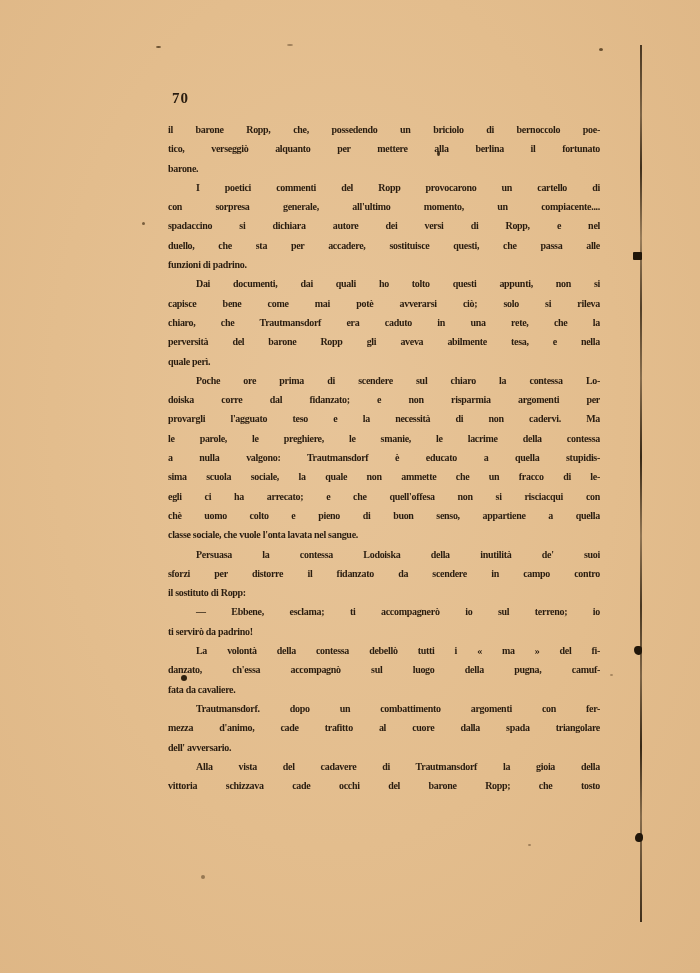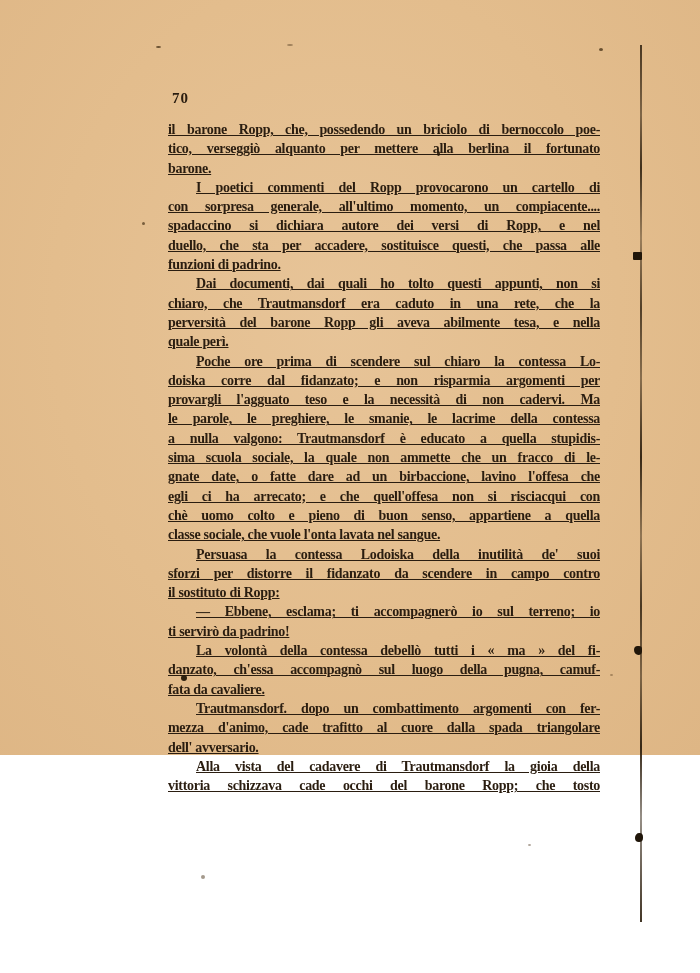--- a/index.html
+++ b/index.html
@@ -6,42 +6,41 @@
     margin: 0;
     padding: 0;
     width: 700px;
     height: 973px;
     overflow: hidden;
     font-family: "Liberation Serif", "DejaVu Serif", serif;
   }
   .page {
     position: relative;
     width: 700px;
-    height: 755px;
+    height: 973px;
     background: radial-gradient(ellipse at 48% 42%, #e7c498 0%, #e3bd8d 55%, #deb685 100%);
   }
   .page-number {
     position: absolute;
     left: 172px;
     top: 90px;
     font-size: 15px;
     font-weight: 700;
     color: #2a1d10;
     letter-spacing: 1px;
   }
   .text-block {
     position: absolute;
     left: 168px;
     top: 120px;
     width: 432px;
     color: #2a1d10;
-    font-size: 14px;
+    font-size: 10px;
     font-weight: 700;
     letter-spacing: -0.3px;
-    text-decoration: underline;
   }
   .text-block p { margin: 0; padding: 0; }
   .ln {
     line-height: 19.3px;
     height: 19.3px;
     overflow: hidden;
     text-align: justify;
     text-align-last: justify;
     white-space: nowrap;
   }
@@ -97,34 +96,34 @@
       <div class="ln ind">I poetici commenti del Ropp provocarono un cartello di</div>
       <div class="ln">con sorpresa generale, all'ultimo momento, un compiacente....</div>
       <div class="ln">spadaccino si dichiara autore dei versi di Ropp, e nel</div>
       <div class="ln">duello, che sta per accadere, sostituisce questi, che passa alle</div>
       <div class="ln end">funzioni di padrino.</div>
     <p></p>
 
     <p>
       </p>
       <div class="ln ind">Dai documenti, dai quali ho tolto questi appunti, non si</div>
+      <div class="ln">capisce bene come mai potè avverarsi ciò; solo si rileva</div>
       <div class="ln">chiaro, che Trautmansdorf era caduto in una rete, che la</div>
       <div class="ln">perversità del barone Ropp gli aveva abilmente tesa, e nella</div>
       <div class="ln end">quale perì.</div>
     <p></p>
 
     <p>
       </p>
       <div class="ln ind">Poche ore prima di scendere sul chiaro la contessa Lo-</div>
       <div class="ln">doiska corre dal fidanzato; e non risparmia argomenti per</div>
       <div class="ln">provargli l'agguato teso e la necessità di non cadervi. Ma</div>
       <div class="ln">le parole, le preghiere, le smanie, le lacrime della contessa</div>
       <div class="ln">a nulla valgono: Trautmansdorf è educato a quella stupidis-</div>
       <div class="ln">sima scuola sociale, la quale non ammette che un fracco di le-</div>
-      <div class="ln">gnate date, o fatte dare ad un birbaccione, lavino l'offesa che</div>
       <div class="ln">egli ci ha arrecato; e che quell'offesa non si risciacqui con</div>
       <div class="ln">chè uomo colto e pieno di buon senso, appartiene a quella</div>
       <div class="ln end">classe sociale, che vuole l'onta lavata nel sangue.</div>
     <p></p>
 
     <p>
       </p>
       <div class="ln ind">Persuasa la contessa Lodoiska della inutilità de' suoi</div>
       <div class="ln">sforzi per distorre il fidanzato da scendere in campo contro</div>
       <div class="ln end">il sostituto di Ropp:</div>

